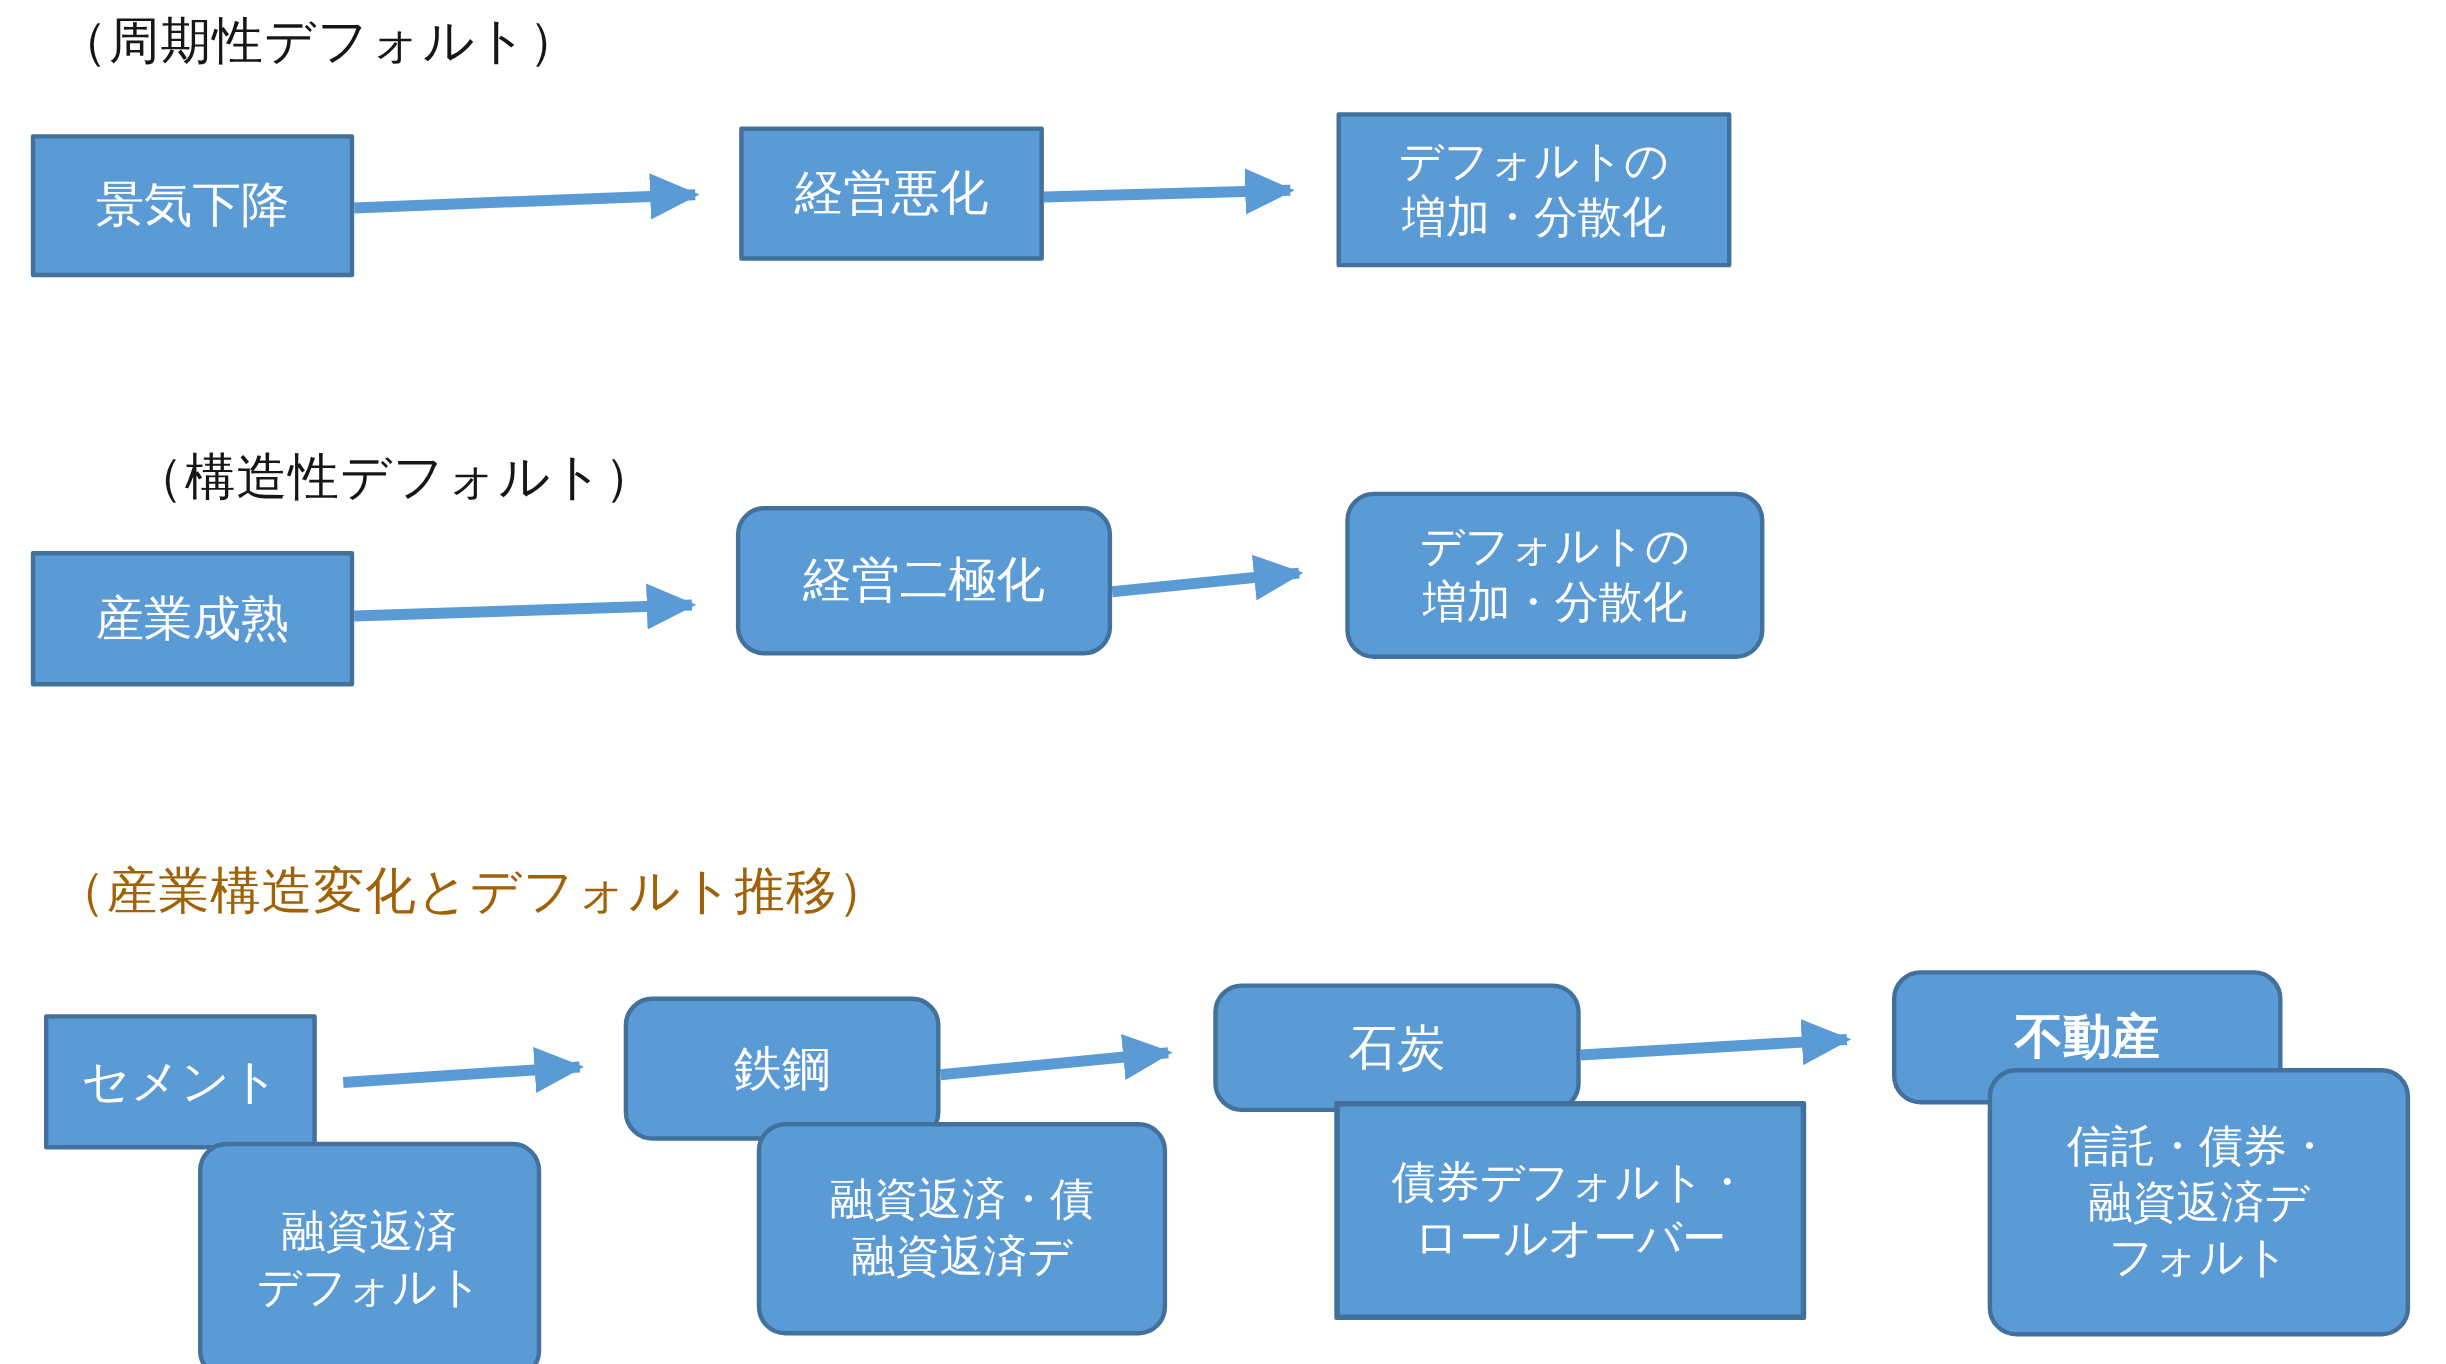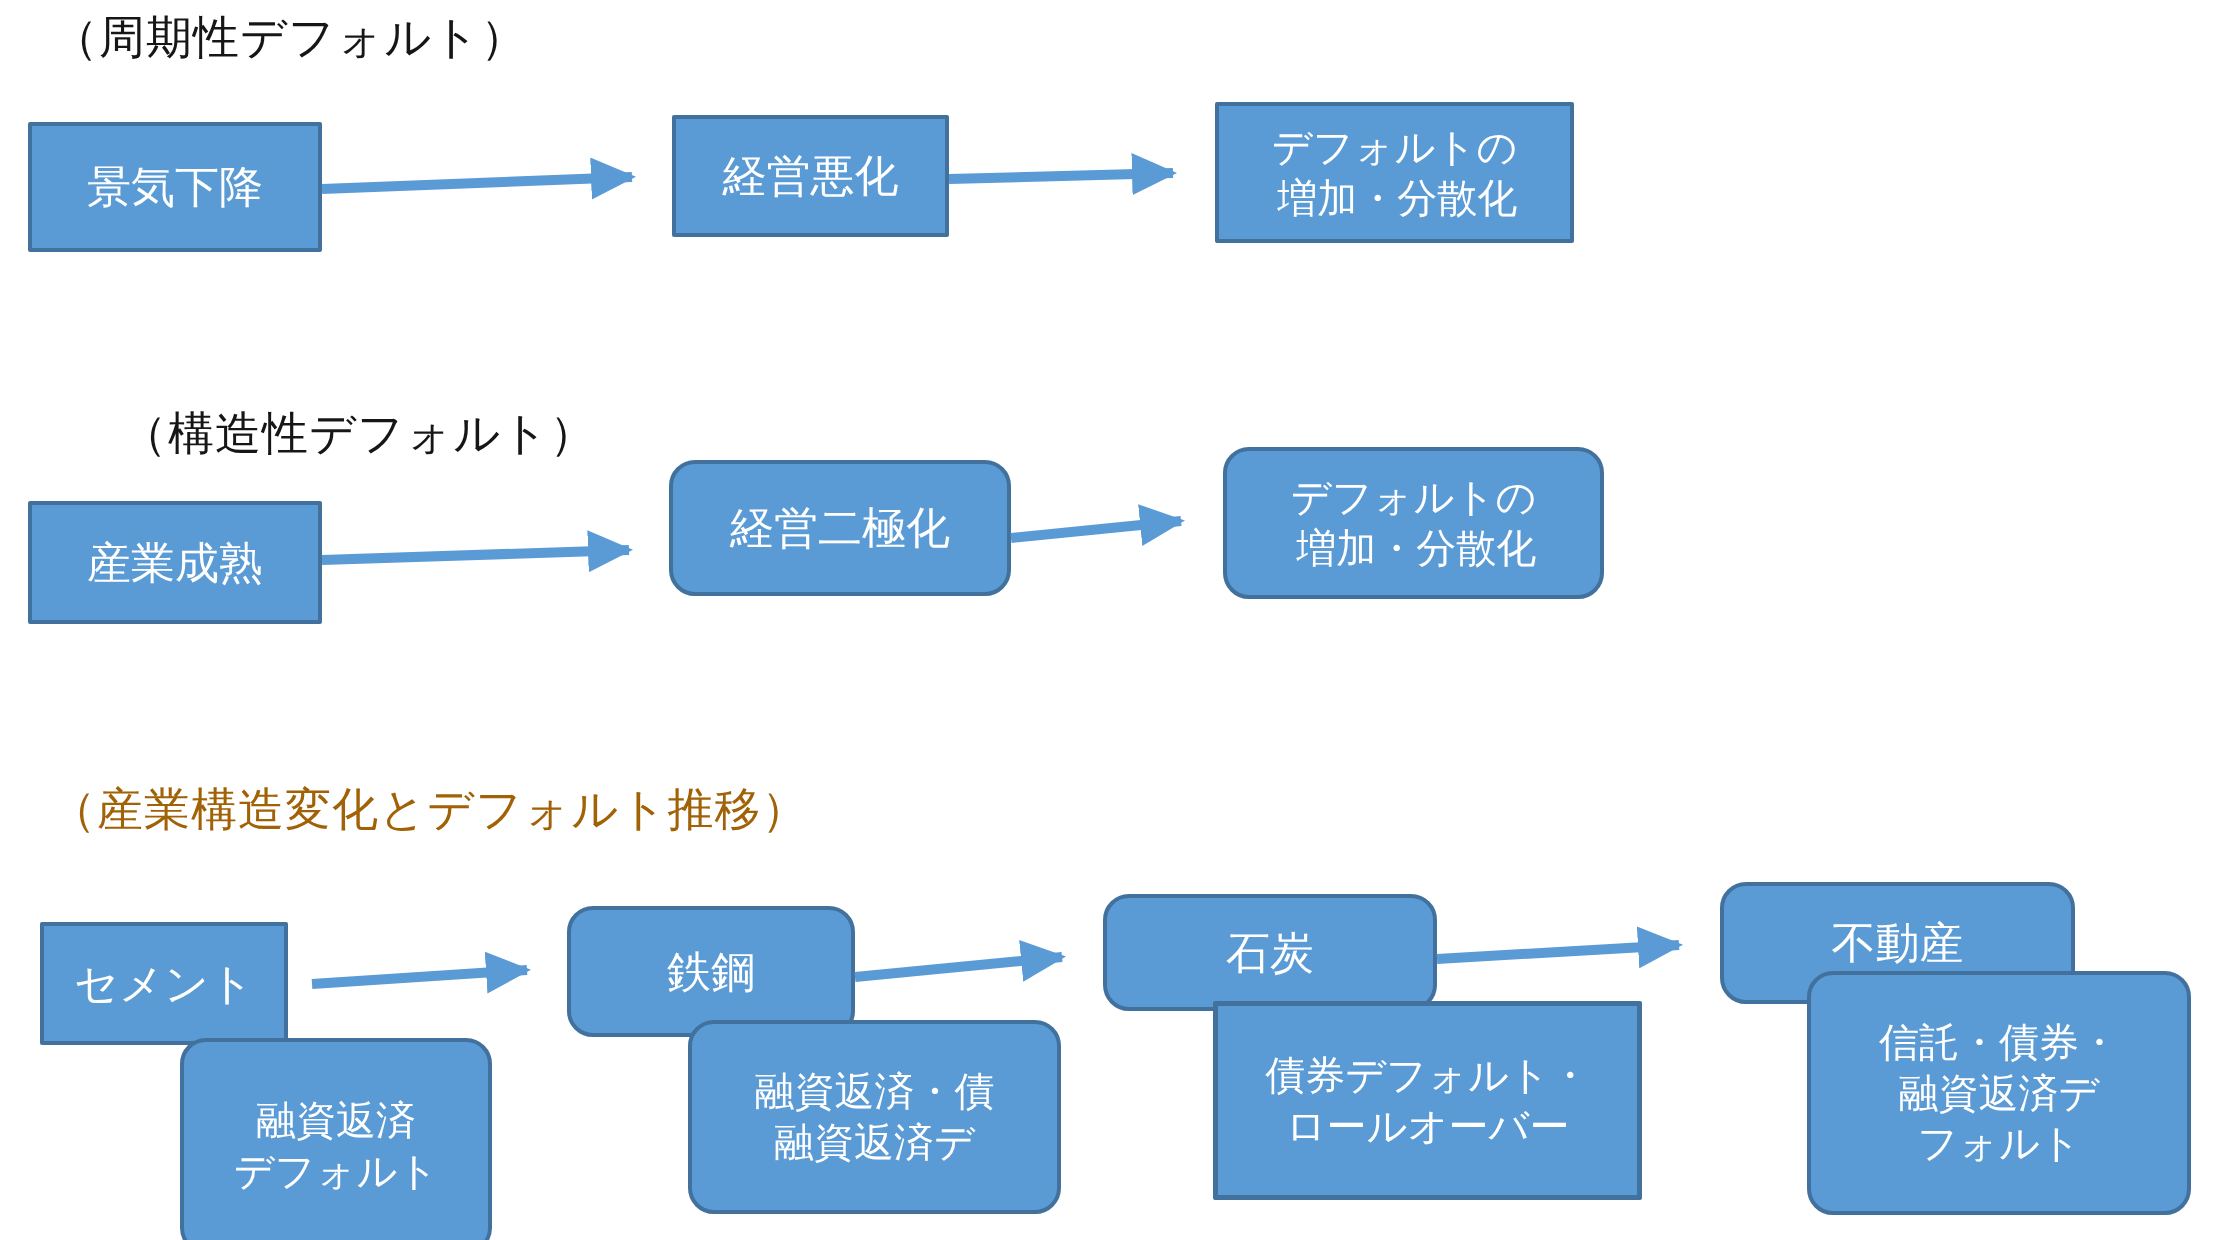--- a/index.html
+++ b/index.html
@@ -30,21 +30,21 @@
     justify-content:center;
     text-align:center;
     white-space:pre-line;
     font-size:44px;
     line-height:1.27;
     z-index:1;
   }
   .rect{border-radius:2px;}
   .round{border-radius:26px;}
   .sub{z-index:3;font-size:40px;}
-  .small{font-size:40px;text-align:right;}
+  .small{font-size:40px;}
   .thickborder{border-width:5px;}
   .arrow-layer{
     position:absolute;
     left:0;top:0;
     width:2224px;height:1240px;
     z-index:2;
     pointer-events:none;
   }
 </style>
 </head>
@@ -92,18 +92,18 @@
 デフォルト</div>
 
   <div class="node round" style="left:567px;top:906px;width:288px;height:131px;">鉄鋼</div>
   <div class="node round sub" style="left:688px;top:1020px;width:373px;height:194px;">融資返済・債
 融資返済デ</div>
 
   <div class="node round" style="left:1103px;top:894px;width:334px;height:117px;">石炭</div>
   <div class="node rect sub thickborder" style="left:1213px;top:1001px;width:429px;height:199px;">債券デフォルト・
 ロールオーバー</div>
 
-  <div class="node round" style="left:1720px;top:882px;width:355px;height:122px;">不動産</div>
+  <div class="node round" style="left:1720px;top:882px;width:355px;height:122px;font-weight:bold;">不動産</div>
   <div class="node round sub" style="left:1807px;top:971px;width:384px;height:244px;">信託・債券・
 融資返済デ
 フォルト</div>
 
 </div>
 
 </body></html>

